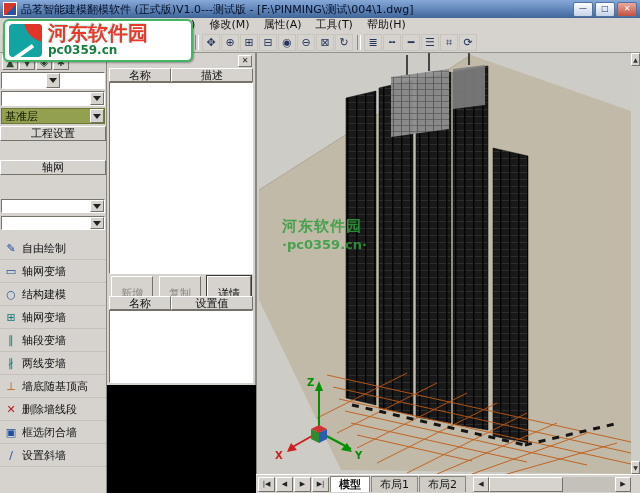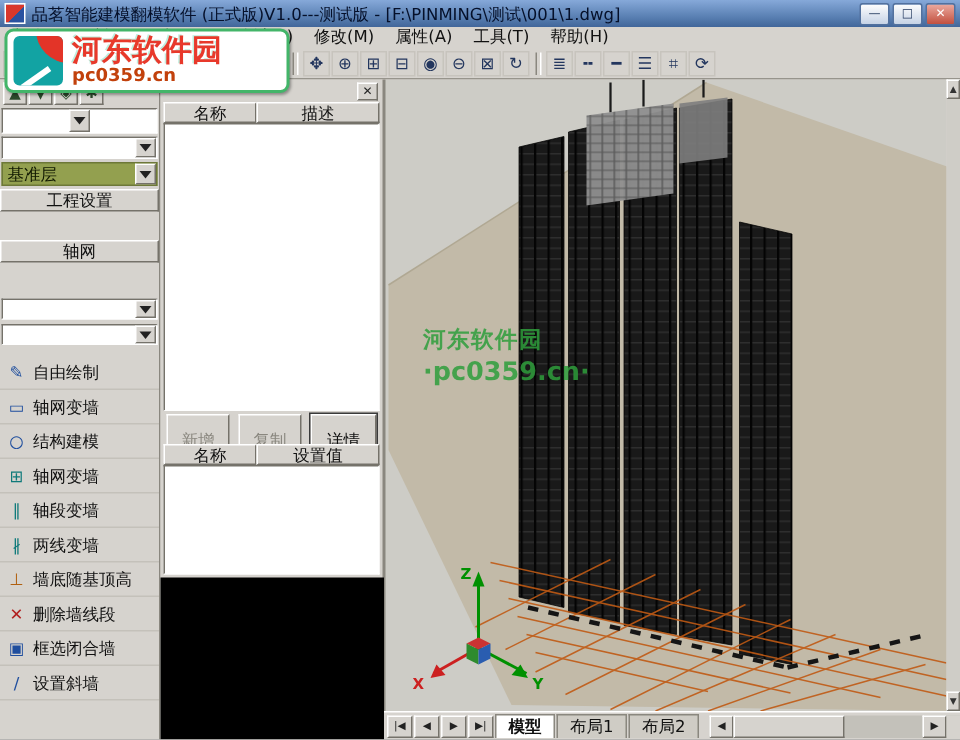--- a/index.html
+++ b/index.html
@@ -88,36 +88,36 @@
   .pbtn.default{outline:1px solid #3a3a3a;}
   #black-box{left:0;top:332px;width:149px;height:108px;background:#000;}
 
   
   #viewport{left:256px;top:53px;width:375px;height:421px;background:#cdccc6;
     overflow:hidden;border-left:1px solid #8a877f;box-sizing:border-box;}
   #viewport svg{position:absolute;left:0;top:0;}
   svg text{font-family:"DejaVu Sans","Liberation Sans",sans-serif;}
   .wm-canvas{position:absolute;left:25px;top:164px;color:#2f9e3c;opacity:.85;line-height:1.3;}
   .wm-canvas .wm-site{font-size:15px;font-weight:bold;letter-spacing:1px;}
-  .wm-canvas .wm-url{font-size:17px;font-weight:bold;}
+  .wm-canvas .wm-url{font-size:13px;font-weight:bold;}
 
   
   #wm-top{left:3px;top:19px;width:190px;height:43px;z-index:60;background:#fff;
     border:2px solid #43b569;border-radius:6px;display:flex;align-items:center;
     padding:2px 4px;box-sizing:border-box;box-shadow:1px 1px 2px rgba(0,0,0,.35);}
   #wm-logo{width:33px;height:33px;flex:0 0 33px;border-radius:4px;background:#12a3a3;
     position:relative;overflow:hidden;}
   #wm-logo .lg-red{position:absolute;right:-4px;top:-4px;width:22px;height:22px;
     background:#e33428;border-radius:0 0 0 22px;}
   #wm-logo .lg-slash{position:absolute;left:4px;bottom:3px;width:22px;height:4px;
     background:#fff;transform:rotate(-35deg);}
   #wm-text{margin-left:6px;}
   #wm-site{font-size:20px;font-weight:bold;color:#e8392b;line-height:1;
     text-shadow:1px 1px 0 #ffffff,-1px -1px 0 #bfeede;}
-  #wm-url{font-size:12px;font-weight:bold;color:#c2410c;line-height:1.2;}
+  #wm-url{font-size:12px;font-weight:bold;color:#15803d;line-height:1.2;}
 
   
   #vscroll{left:631px;top:53px;width:9px;height:421px;background:#cfcdc7;}
   .sarr{width:9px;height:13px;font-size:6px;line-height:12px;text-align:center;color:#333;}
   #vscroll-down{position:absolute;top:408px;left:0;}
 
   
   #bottombar{left:256px;top:474px;width:384px;height:19px;background:#d6d3ce;
     display:flex;align-items:center;padding-left:2px;box-sizing:border-box;
     border-top:1px solid #fff;}
@@ -132,21 +132,21 @@
   .harr{width:16px;height:15px;font-size:7px;line-height:13px;text-align:center;color:#222;}
   #grip{width:9px;height:15px;background:#d6d3ce;}
 </style>
 </head>
 <body>
 
 <div id="screen">
 
   <div id="titlebar" class="abs">
     <div id="app-icon"></div>
-    <div id="title-text">品茗智能建模翻模软件 (正式版)V1.0---测试版 - [F:\PINMING\测试\001\1.dwg]</div>
+    <div id="title-text">品茗智能建模翻模软件 (正式版)V1.0---测试版 - [F:\PINMING\测试\004\1.dwg]</div>
     <div class="winbtn">—</div>
     <div class="winbtn">□</div>
     <div class="winbtn close">✕</div>
   </div>
 
   <div id="menubar" class="abs">
     <span class="menu-item">文件(F)</span>
     <span class="menu-item">编辑(E)</span>
     <span class="menu-item">视图(V)</span>
     <span class="menu-item">插入(I)</span>

